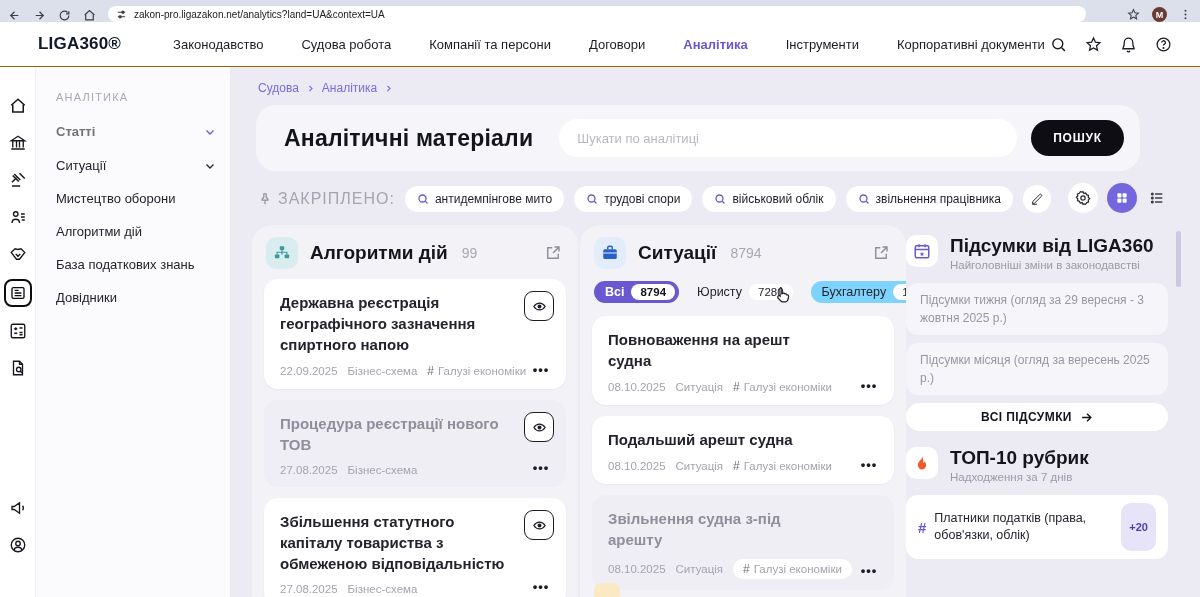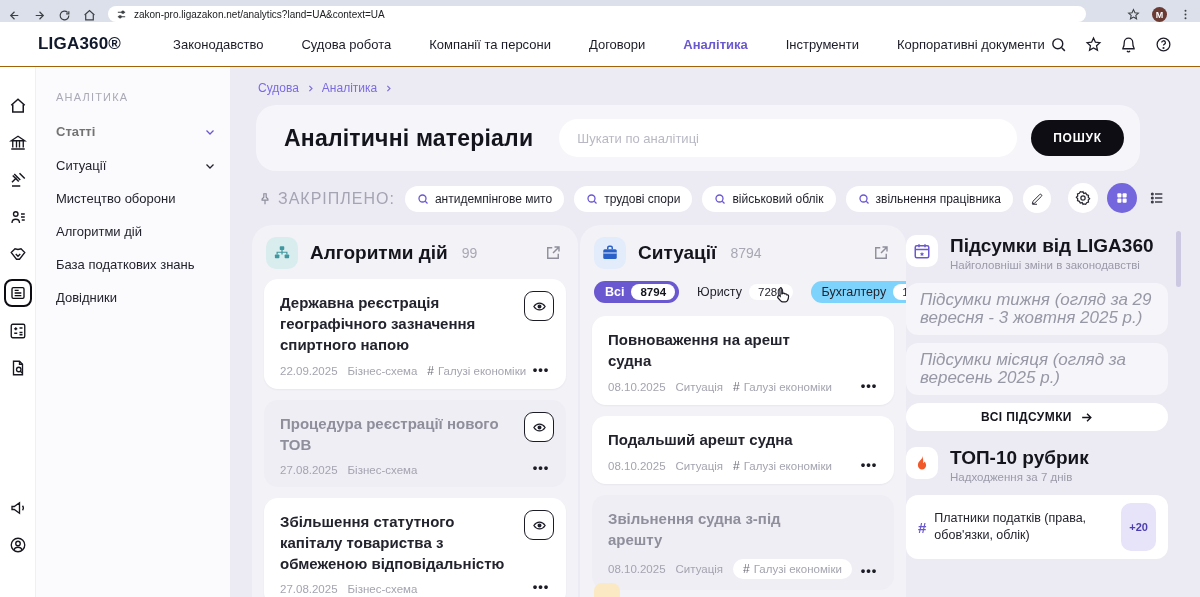--- a/index.html
+++ b/index.html
@@ -110,22 +110,22 @@
   .filters { display:flex; align-items:flex-end; gap:12px; margin:2px 0 13px 2px; white-space:nowrap; }
   .f-chip { display:flex; align-items:center; gap:7px; font-size:12.5px; color:#23232e; cursor:pointer; padding:3px 6px; border-radius:15px; }
   .f-chip .f-count { background:#fff; border-radius:11px; padding:2px 9px; font-size:11.5px; color:#23232e; }
   .f-chip.active { background:#6a58d0; color:#fff; padding:3px 4px 3px 11px; font-weight:700; }
   .f-chip.active .f-count { color:#14141d; font-weight:700; }
   .f-chip.hover { background:#7dd3fc; padding:3px 4px 3px 11px; }
 
   .digest-head { display:flex; gap:12px; align-items:flex-start; margin-bottom:12px; }
   .digest-title { font-size:19px; font-weight:700; color:#14141d; line-height:21px; }
   .digest-sub { font-size:11.5px; color:#9a9aa8; margin-top:3px; }
-  .digest-item { background:rgba(255,255,255,.5); border-radius:12px; padding:8px 14px; font-size:17px;
-    color:#9798a6; line-height:18px; margin-bottom:8px; cursor:pointer;font-style:italic; }
+  .digest-item { background:rgba(255,255,255,.5); border-radius:12px; padding:8px 14px; font-size:12px;
+    color:#9798a6; line-height:18px; margin-bottom:8px; cursor:pointer; }
   .all-btn { display:flex; width:100%; height:28px; border:none; border-radius:14px; background:#fff;
     align-items:center; justify-content:center; gap:8px; font-size:12px; font-weight:700; letter-spacing:.4px;
     color:#14141d; cursor:pointer; font-family:"Liberation Sans",sans-serif; margin-bottom:16px; }
   .all-btn svg { width:13px; height:13px; }
   .top-item { background:#fff; border-radius:12px; padding:8px 12px; display:flex; align-items:center; gap:8px;
     margin-bottom:8px; cursor:pointer; }
   .top-hash { color:#6a58d0; font-size:15px; font-weight:700; }
   .top-label { font-size:12.5px; color:#23232e; line-height:17px; flex:1; }
   .top-badge { background:#e7e3f8; color:#4b3fae; font-size:11px; font-weight:700; border-radius:10px; padding:18px 8px; }
 

